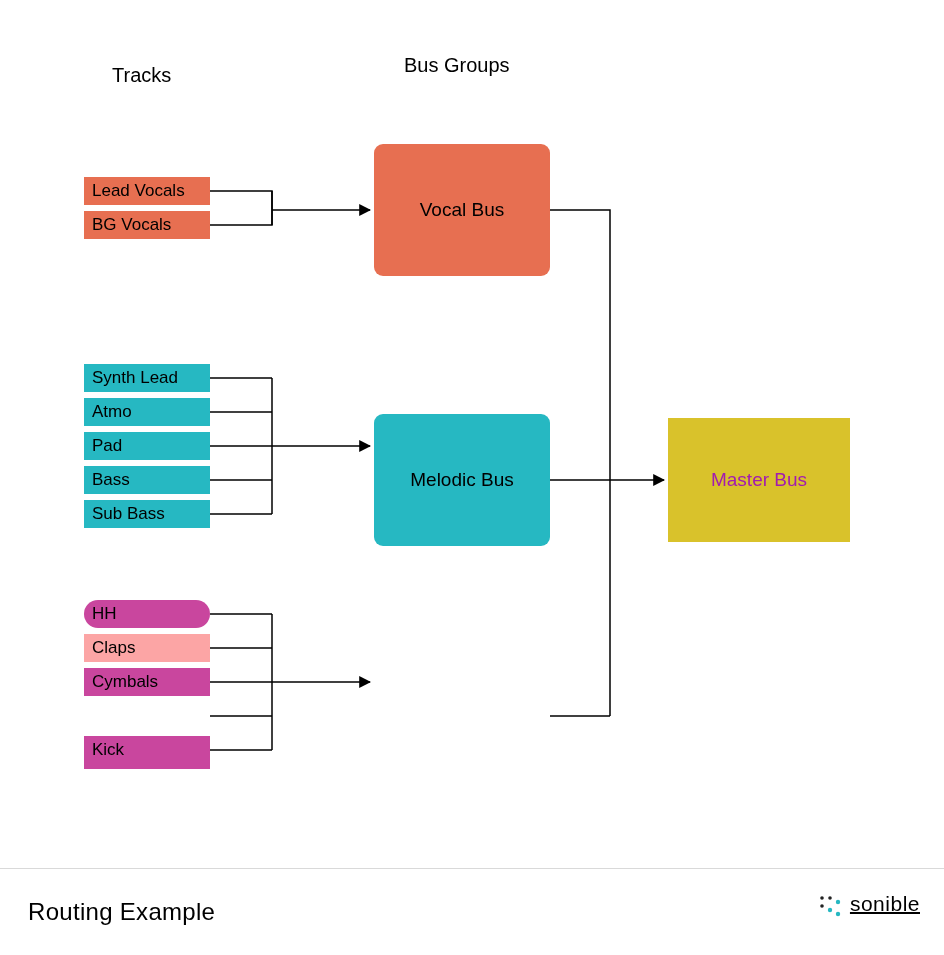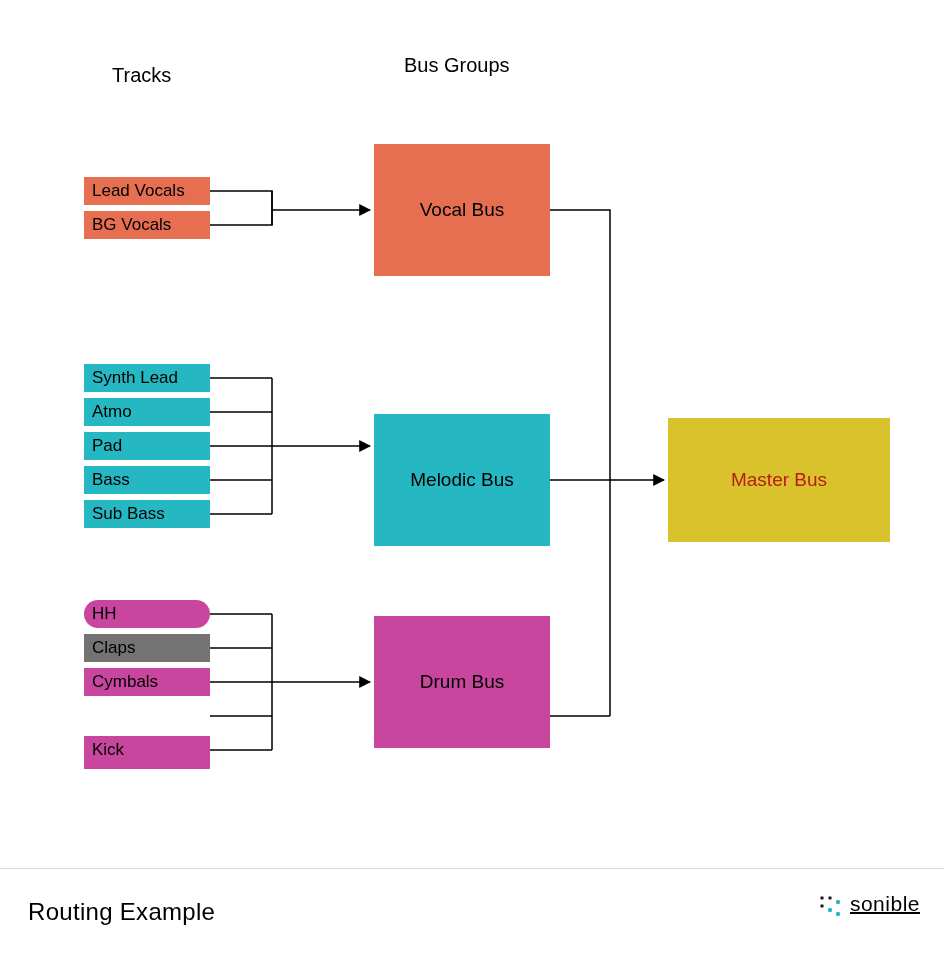--- a/index.html
+++ b/index.html
@@ -43,33 +43,34 @@
     position: absolute;
     left: 374px;
     width: 176px;
     height: 132px;
     box-sizing: border-box;
     display: flex;
     align-items: center;
     justify-content: center;
     font-size: 19px;
     color: #000;
+    border-radius: 9px;
   }
   .master {
     position: absolute;
     left: 668px;
     top: 418px;
-    width: 222px;
+    width: 182px;
     height: 124px;
     box-sizing: border-box;
     display: flex;
     align-items: center;
     justify-content: center;
     font-size: 19px;
-    color: #b91c1c;
+    color: #a21caf;
   }
   .footer-line {
     position: absolute;
     left: 0;
     top: 868px;
     width: 944px;
     height: 1px;
     background: #d9d9d9;
   }
   .footer-title {
@@ -141,28 +142,27 @@
   <div class="track" style="top: 177px; background-color: rgb(231, 111, 81);">Lead Vocals</div>
   <div class="track" style="top: 211px; background-color: rgb(231, 111, 81);">BG Vocals</div>
 
   <div class="track" style="top: 364px; background-color: rgb(38, 184, 194);">Synth Lead</div>
   <div class="track" style="top: 398px; background-color: rgb(38, 184, 194);">Atmo</div>
   <div class="track" style="top: 432px; background-color: rgb(38, 184, 194);">Pad</div>
   <div class="track" style="top: 466px; background-color: rgb(38, 184, 194);">Bass</div>
   <div class="track" style="top: 500px; background-color: rgb(38, 184, 194);">Sub Bass</div>
 
   <div class="track" style="top: 600px; background-color: rgb(201, 70, 158); border-radius: 14px;">HH</div>
-  <div class="track" style="top: 634px; background-color: #737373;">Claps</div>
+  <div class="track" style="top: 634px; background-color: #fca5a5;">Claps</div>
   <div class="track" style="top: 668px; background-color: rgb(201, 70, 158);">Cymbals</div>
   <div class="track" style="top: 741px; background-color: rgb(201, 70, 158);">Snare</div>
   <div class="track" style="top: 736px; background-color: rgb(201, 70, 158);">Kick</div>
 
   <div class="bus" style="top: 144px; background-color: rgb(231, 111, 81);">Vocal Bus</div>
   <div class="bus" style="top: 414px; background-color: rgb(38, 184, 194);">Melodic Bus</div>
-  <div class="bus" style="top: 616px; background-color: rgb(201, 70, 158);">Drum Bus</div>
 
   <div class="master" style="background-color: rgb(217, 194, 43);">Master Bus</div>
 
   <div class="footer-line"></div>
   <div class="footer-title">Routing Example</div>
 
   <div class="brand">
     <svg width="28" height="28" viewBox="0 0 28 28">
       <circle cx="6" cy="6" r="1.8" fill="#222"></circle>
       <circle cx="14" cy="6" r="1.8" fill="#222"></circle>

